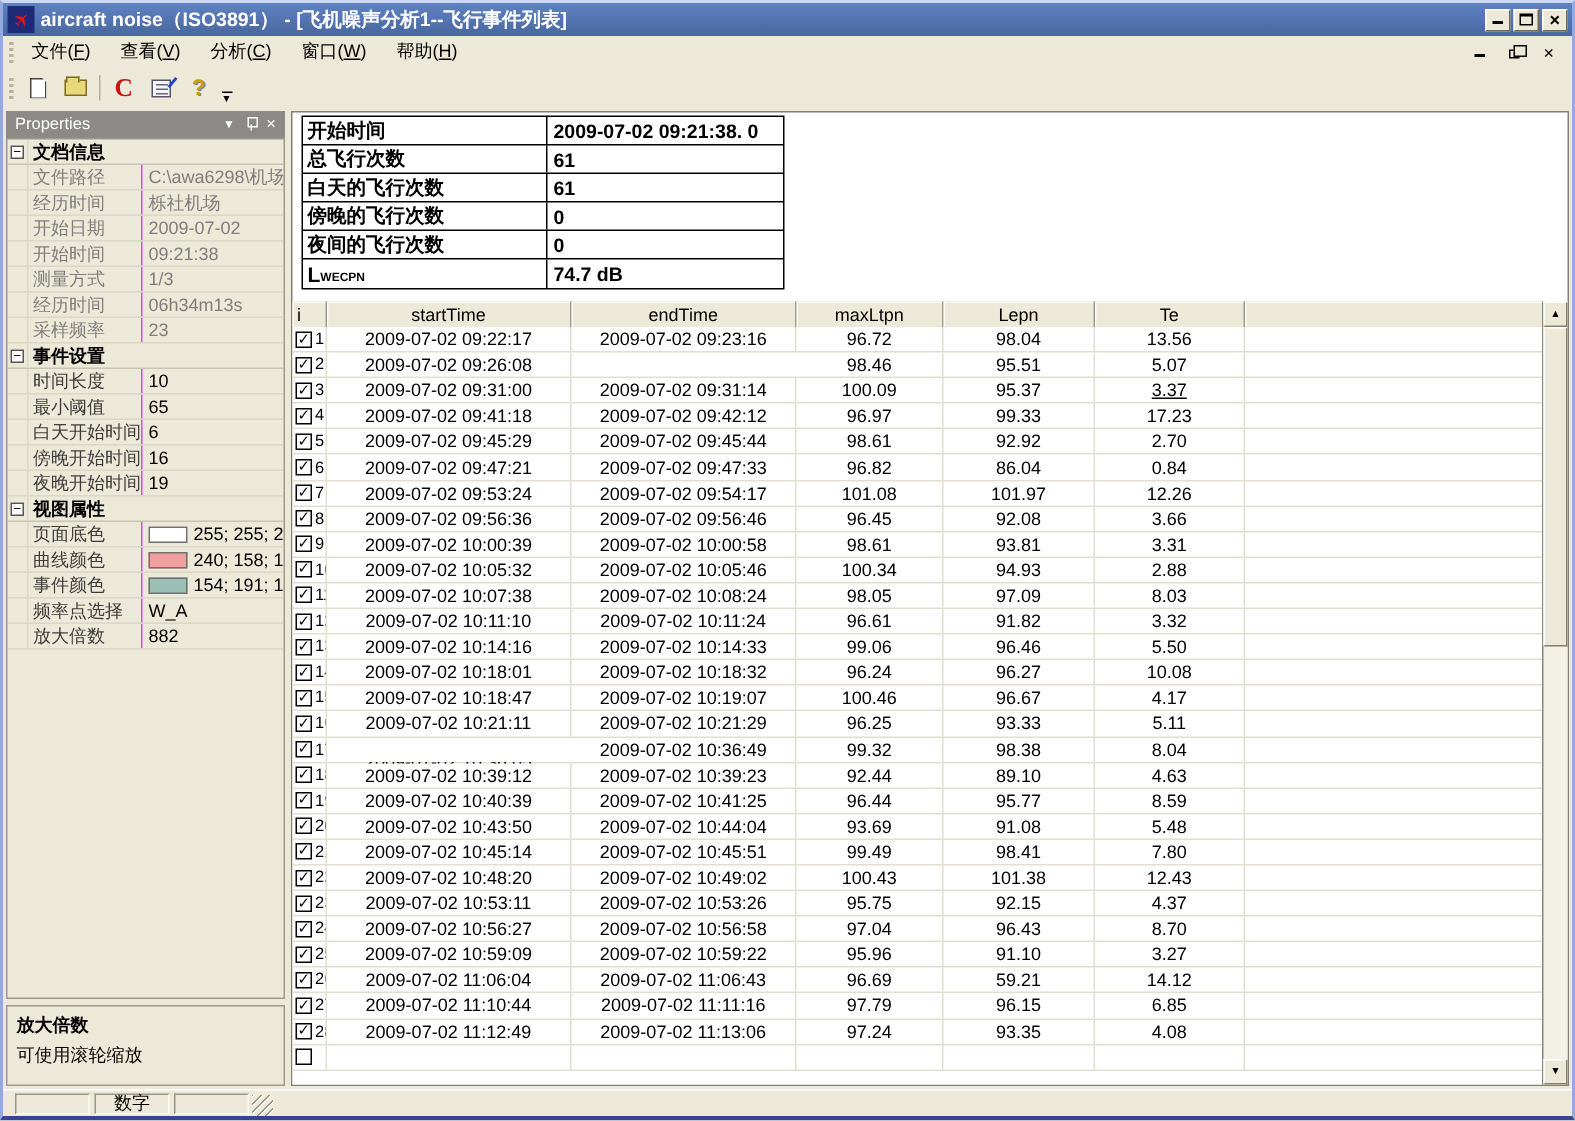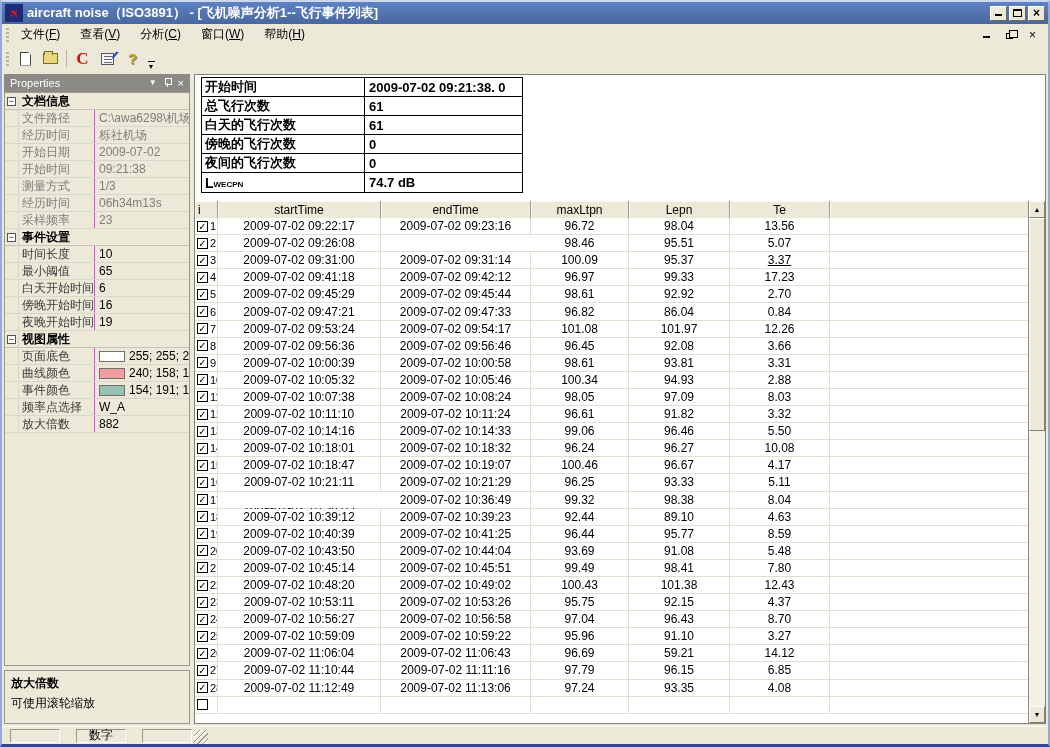--- a/index.html
+++ b/index.html
@@ -121,21 +121,21 @@
   .sbtn { height:17px; flex:0 0 17px; background:#ece9d8; border:1px solid; border-color:#fff #84816f #84816f #fff;
     display:flex; align-items:center; justify-content:center; font-size:7px; color:#000; }
   .strack { flex:1; position:relative; }
   .sthumb { position:absolute; top:0; left:0; right:0; height:213px; background:#ece9d8;
     border:1px solid; border-color:#fff #84816f #84816f #fff; }
 
   
   .statusbar { height:18px; flex:0 0 18px; display:flex; align-items:center; background:#ece9d8;
     border-top:1px solid #fff; font-size:12px; padding-left:8px; }
   .status-ready { flex:1; color:#000; }
-  .status-panes { display:flex; gap:16px; align-items:center; }
+  .status-panes { display:flex; gap:3px; align-items:center; }
   .pane { height:14px; min-width:50px; padding:0 4px; border:1px solid; border-color:#9a9789 #fdfcf6 #fdfcf6 #9a9789;
     display:flex; align-items:center; justify-content:center; color:#000; }
   .sizegrip { width:14px; height:14px; margin:2px 1px 0 2px; align-self:flex-end;
     background:repeating-linear-gradient(-45deg, transparent 0 2px, #fff 2px 3px, #9a9789 3px 4px); }
 </style>
 </head>
 <body>
 
 <div class="window">
 

